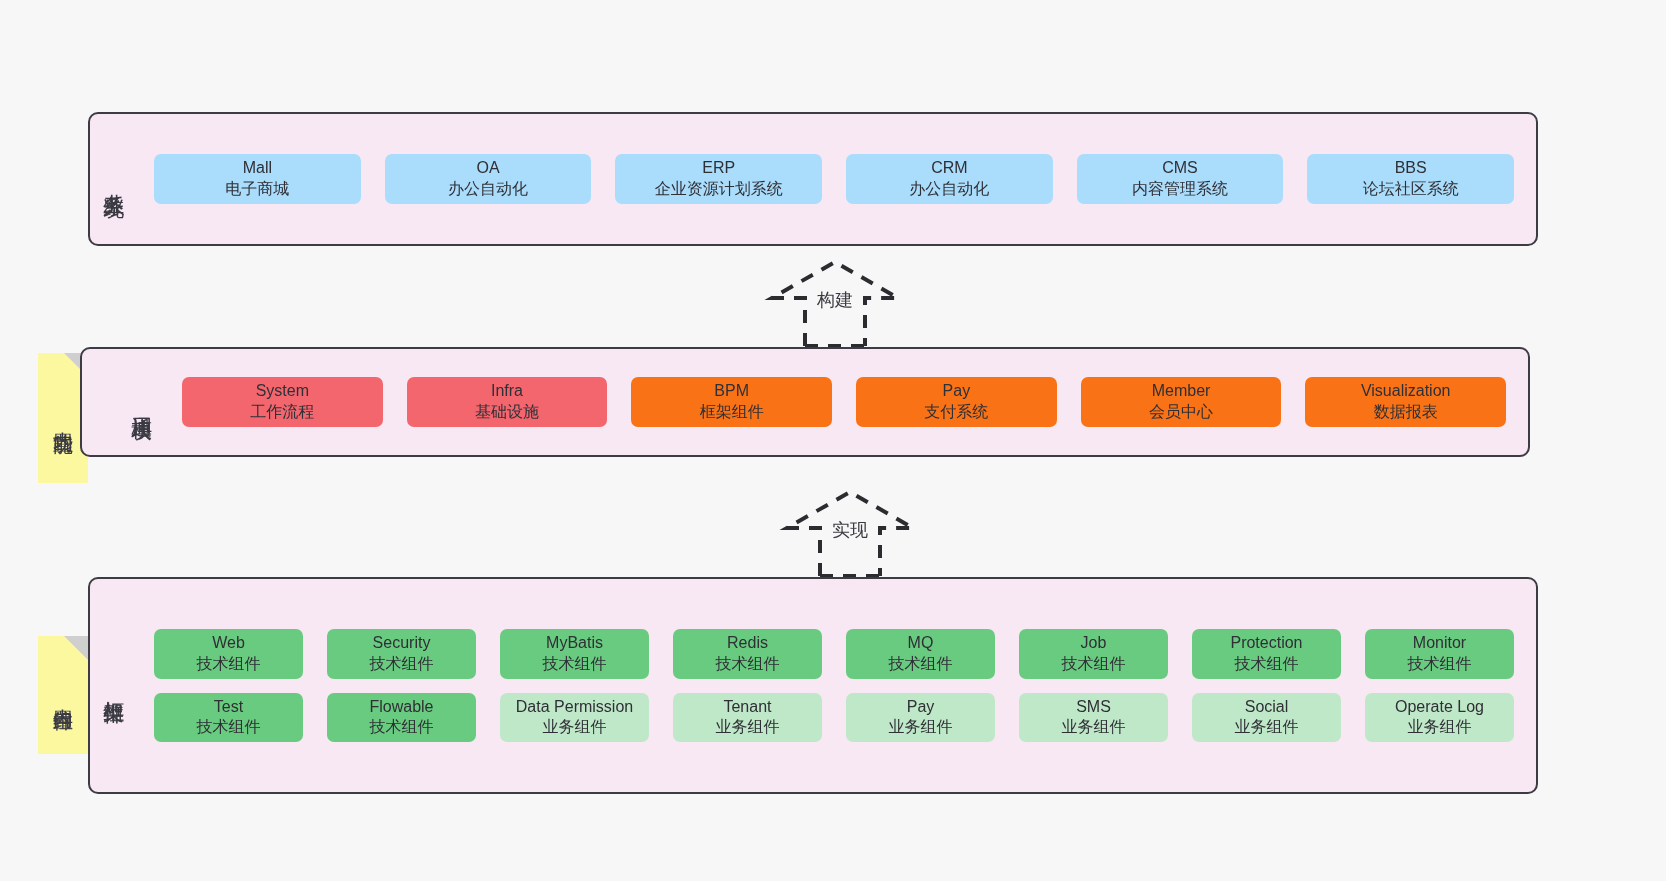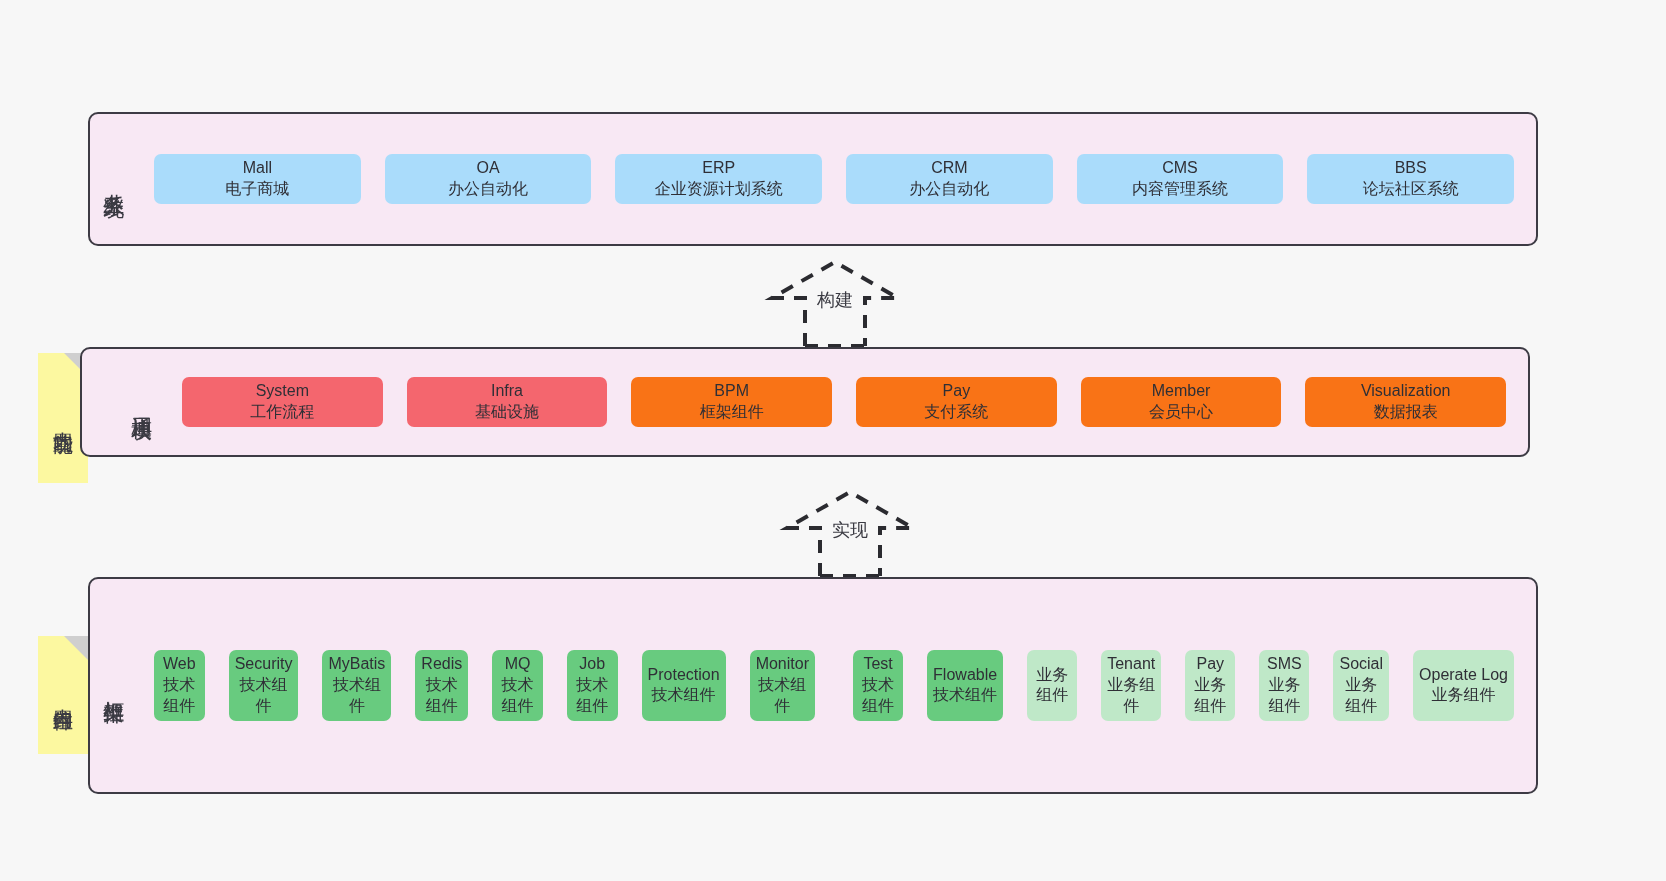--- a/index.html
+++ b/index.html
@@ -45,21 +45,21 @@
     white-space: pre;
   }
   .layer-body {
     flex: 1 1 auto;
     display: flex;
     align-items: center;
     padding: 0 10px 0 4px;
     box-sizing: border-box;
   }
   .layer-body.two-rows {
-    flex-direction: row;
+    flex-direction: column;
     justify-content: center;
     gap: 14px;
     padding: 14px 10px 14px 4px;
   }
   .row {
     display: flex;
     width: 100%;
     gap: 0;
     align-items: stretch;
   }
@@ -266,20 +266,21 @@
       <div class="row">
         <div class="node green">
           <span class="en">Test</span>
           <span class="cn">技术组件</span>
         </div>
         <div class="node green">
           <span class="en">Flowable</span>
           <span class="cn">技术组件</span>
         </div>
         <div class="node lgreen wrap">
+          <span class="en">Data Permission</span>
           <span class="cn">业务组件</span>
         </div>
         <div class="node lgreen">
           <span class="en">Tenant</span>
           <span class="cn">业务组件</span>
         </div>
         <div class="node lgreen">
           <span class="en">Pay</span>
           <span class="cn">业务组件</span>
         </div>

